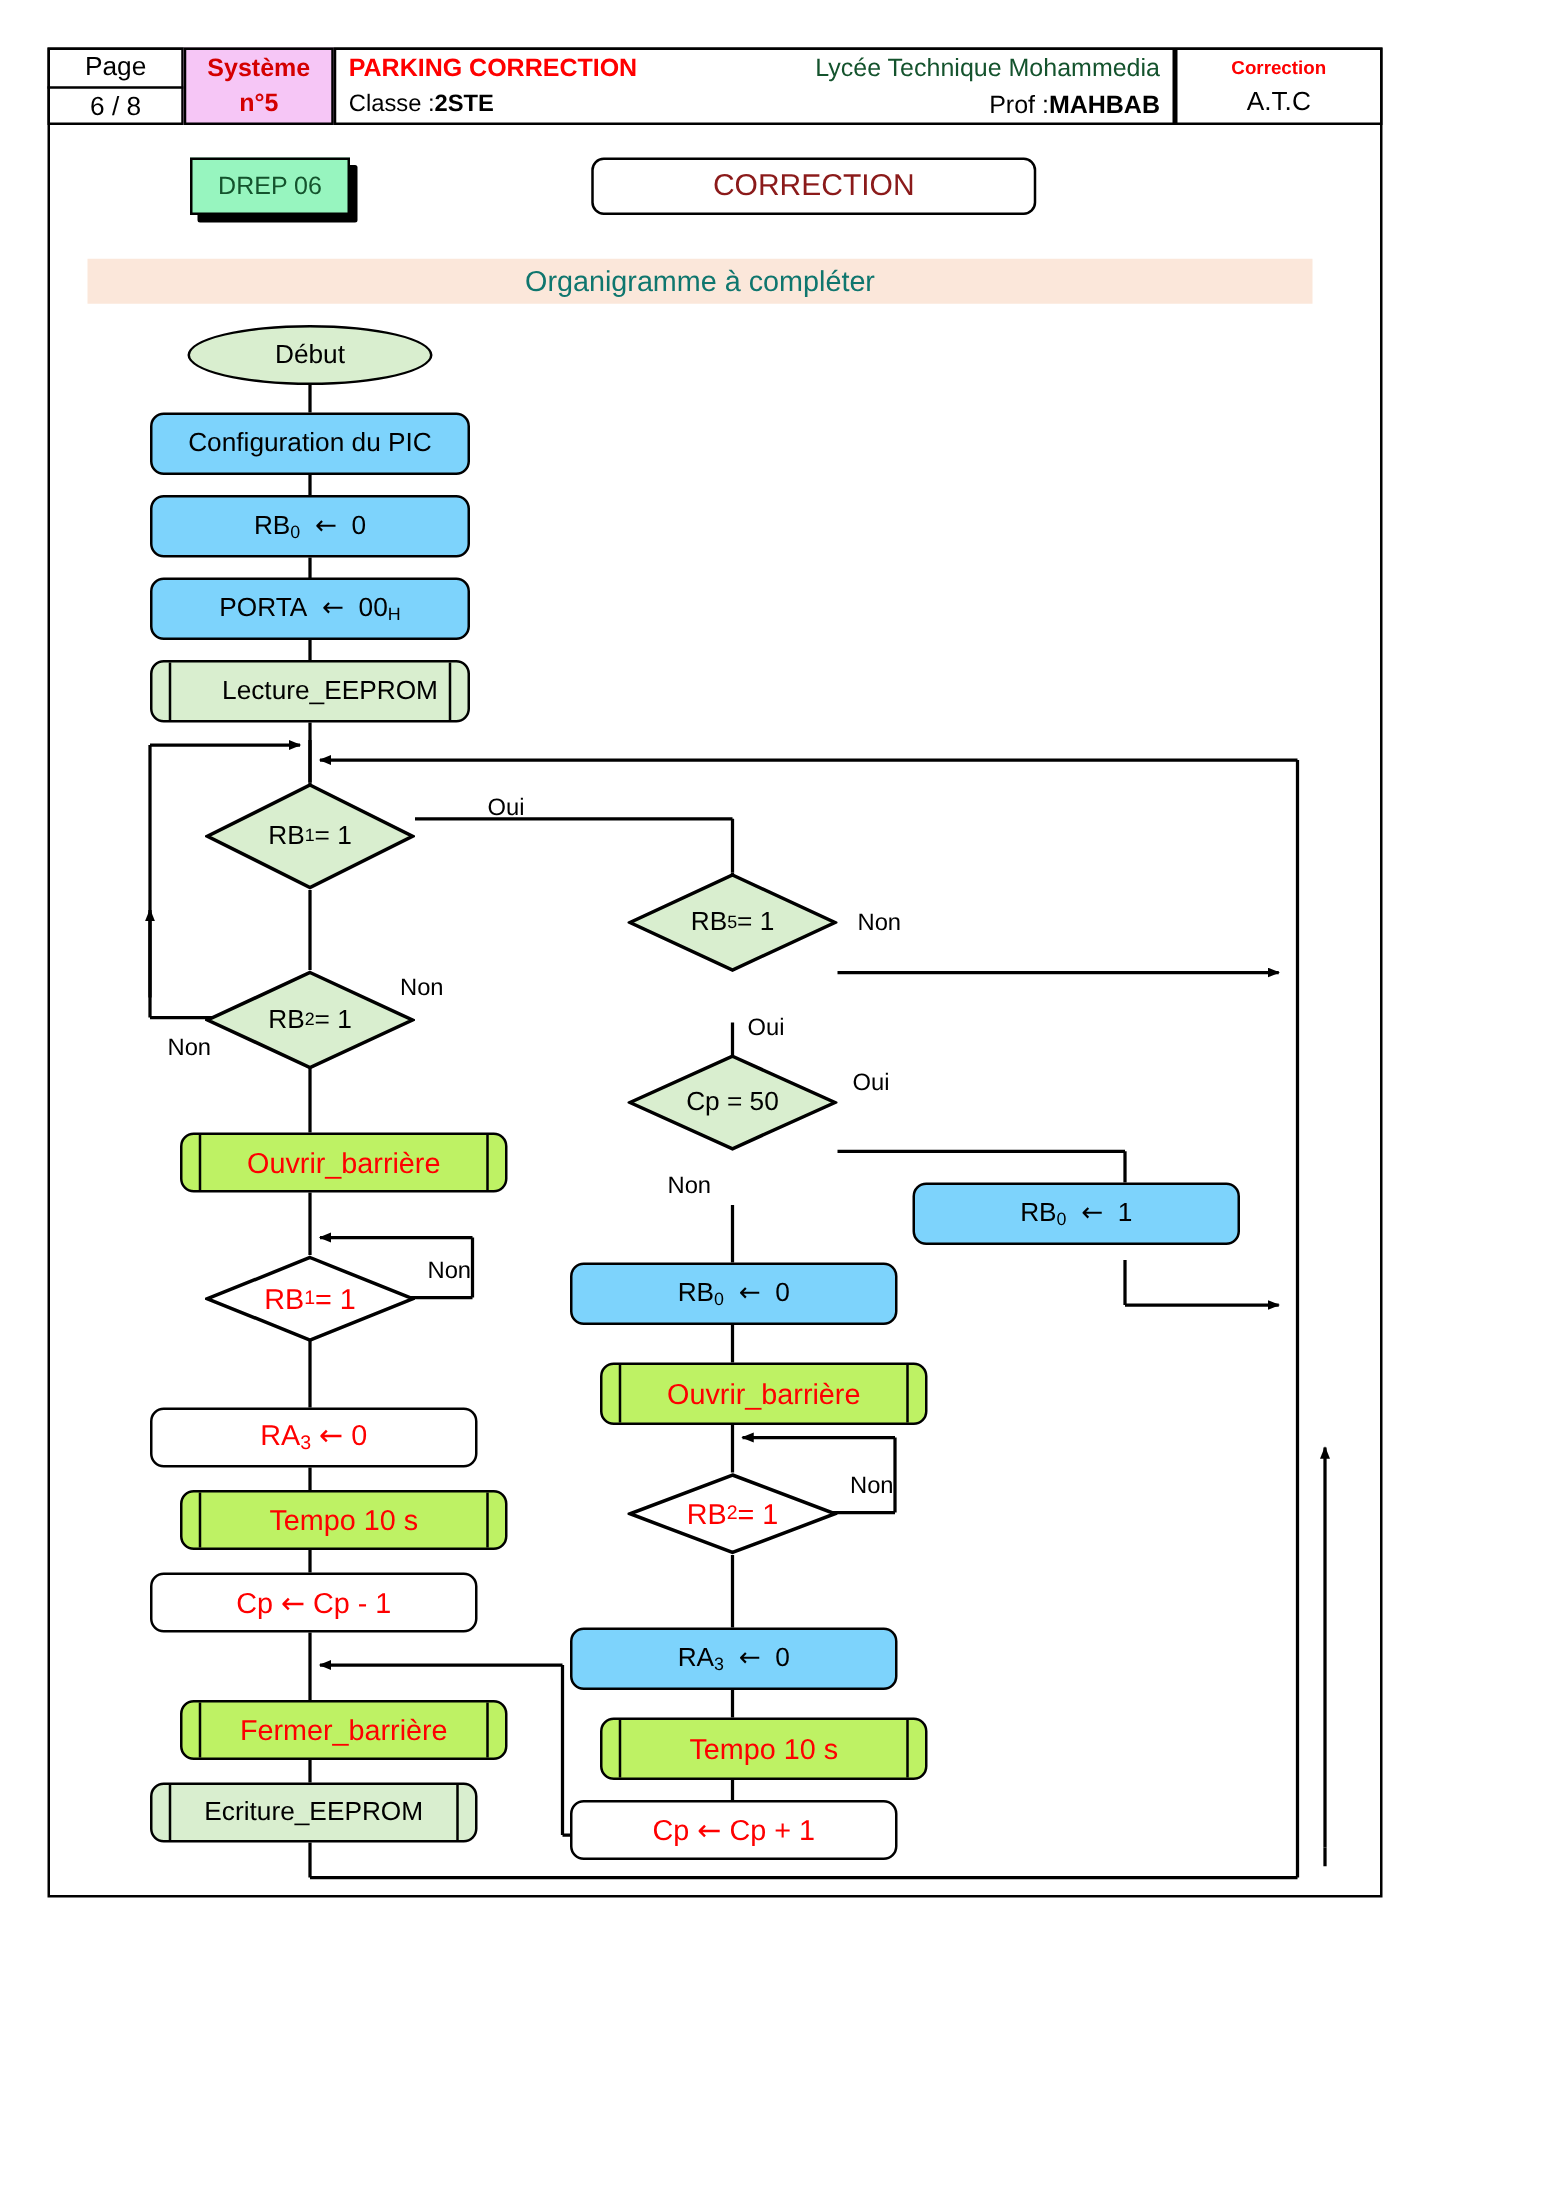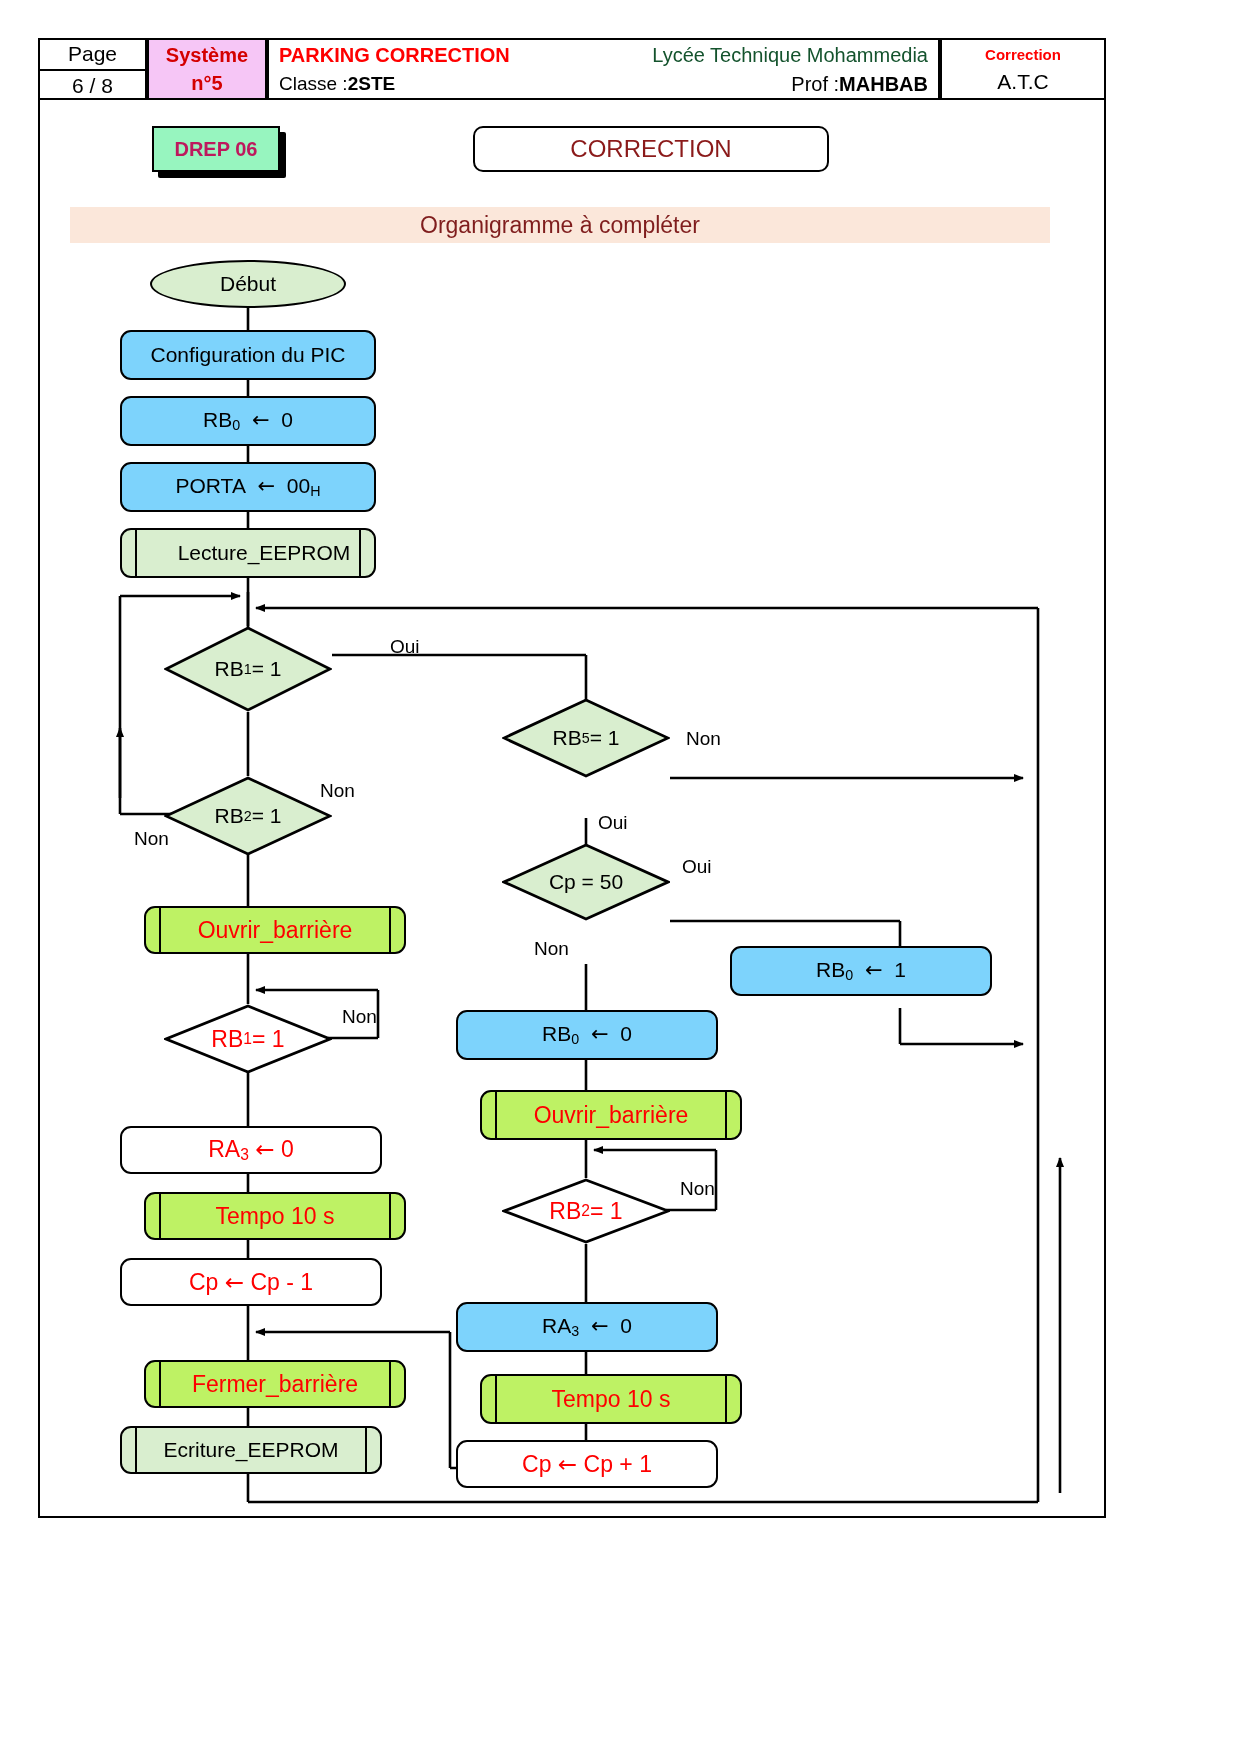--- a/index.html
+++ b/index.html
@@ -29,29 +29,29 @@
   .b{font-weight:bold;}
 
   .corr-cell{left:902px;top:0;width:166px;height:62px;}
   .c-top{left:902px;top:2px;width:166px;height:28px;justify-content:center;font-size:15px;font-weight:bold;color:#fe0000;}
   .c-bot{left:902px;top:29px;width:166px;height:30px;justify-content:center;font-size:21px;color:#000;}
 
   
   #drep{position:absolute;left:152px;top:126px;width:128px;height:46px;}
   #drep .shadow{position:absolute;left:6px;top:6px;width:128px;height:46px;background:#000;border-radius:2px;}
   #drep .face{position:absolute;left:0;top:0;width:128px;height:46px;background:#97f5bf;border:2px solid #000;box-sizing:border-box;
-               display:flex;align-items:center;justify-content:center;font-size:20px;font-weight:bold;color:#be185d;}
+               display:flex;align-items:center;justify-content:center;font-size:20px;font-weight:normal;color:#14532d;}
 
   
   #correction{position:absolute;left:473px;top:126px;width:356px;height:46px;border:2px solid #000;border-radius:10px;
               box-sizing:border-box;display:flex;align-items:center;justify-content:center;font-size:24px;color:#8b1a1a;background:#fff;}
 
   
   #banner{position:absolute;left:70px;top:207px;width:980px;height:36px;background:#fbe7da;
-          display:flex;align-items:center;justify-content:center;font-size:23px;color:#7f1d1d;}
+          display:flex;align-items:center;justify-content:center;font-size:23px;color:#0f766e;}
 
   
   #chart{position:absolute;left:38px;top:38px;width:1068px;height:1480px;}
   #chart svg{position:absolute;left:0;top:0;}
 
   
   .node{position:absolute;box-sizing:border-box;display:flex;align-items:center;justify-content:center;text-align:center;}
   .proc{border:2.5px solid #000;border-radius:11px;background:#7dd3fc;font-size:21px;color:#000;}
   .proc.white{background:#fff;color:#fe0000;font-size:23px;}
   .term{border:2.5px solid #000;border-radius:50%;background:#d9eecf;font-size:21px;color:#000;}

